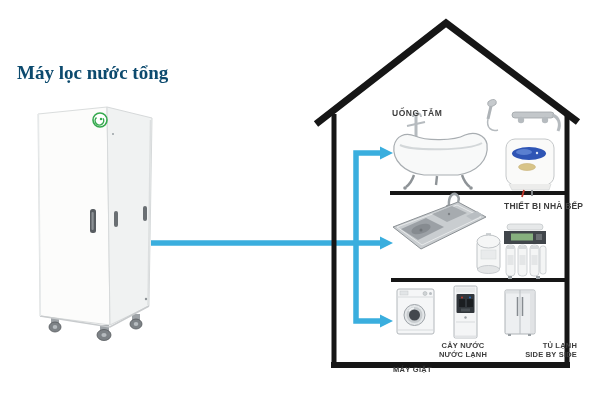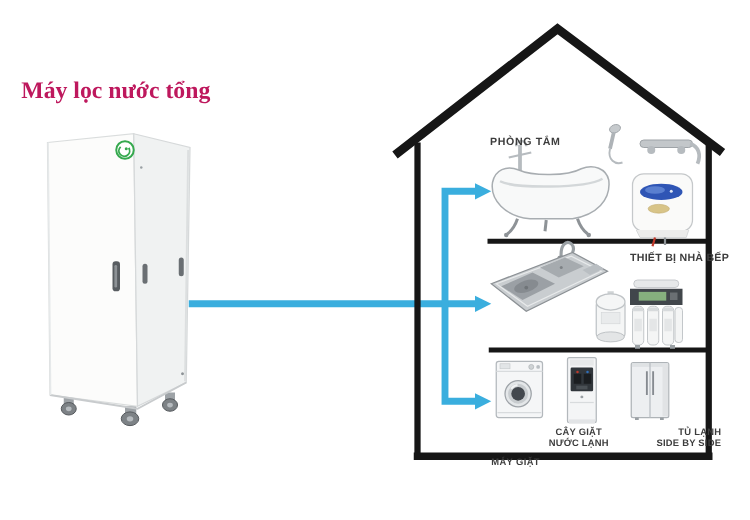--- a/index.html
+++ b/index.html
@@ -9,21 +9,21 @@
     background:#ffffff;
     overflow:hidden;
     font-family:"Liberation Sans",sans-serif;
   }
   .title{
     position:absolute;
     left:17px;top:62px;
     font-family:"Liberation Serif",serif;
     font-weight:bold;
     font-size:19px;
-    color:#be185d;
+    color:#0c4a6e;
     white-space:nowrap;
   }
   svg.gfx{position:absolute;left:0;top:0;}
   .lbl{
     position:absolute;
     font-weight:700;
     color:#3d3d3d;
     font-family:"Liberation Sans",sans-serif;
     white-space:nowrap;
   }
@@ -226,29 +226,29 @@
       <rect x="505.5" y="290.5" width="29" height="3" fill="#dfe2e4"></rect>
       <rect x="530" y="291" width="4.5" height="42" fill="#e1e3e5"></rect>
       <path d="M 520,290 L 520,334" stroke="#b9bec2" stroke-width="1"></path>
       <path d="M 517.5,297 L 517.5,316" stroke="#868b90" stroke-width="1.5"></path>
       <path d="M 522.5,297 L 522.5,316" stroke="#868b90" stroke-width="1.5"></path>
       <rect x="508" y="334" width="3" height="2" fill="#9aa0a4"></rect>
       <rect x="528" y="334" width="3" height="2" fill="#9aa0a4"></rect>
     </g>
   </svg>
 
-  <div class="lbl lbl-bathroom">PHÒNG TẮM</div>
+  <div class="lbl lbl-bathroom">UỐNG TẮM</div>
 
   <div class="lbl lbl-kitchen">THIẾT BỊ NHÀ BẾP</div>
 
 
   <div class="lbl lbl-washer">MÁY GIẶT</div>
 
   <div class="lbl lbl-dispenser">
-    <div>CÂY GIẶT</div>
+    <div>CÂY NƯỚC</div>
     <div>NƯỚC LẠNH</div>
   </div>
 
   <div class="lbl lbl-fridge">
     <div>TỦ LẠNH</div>
     <div>SIDE BY SIDE</div>
   </div>
 
 </div>
 

